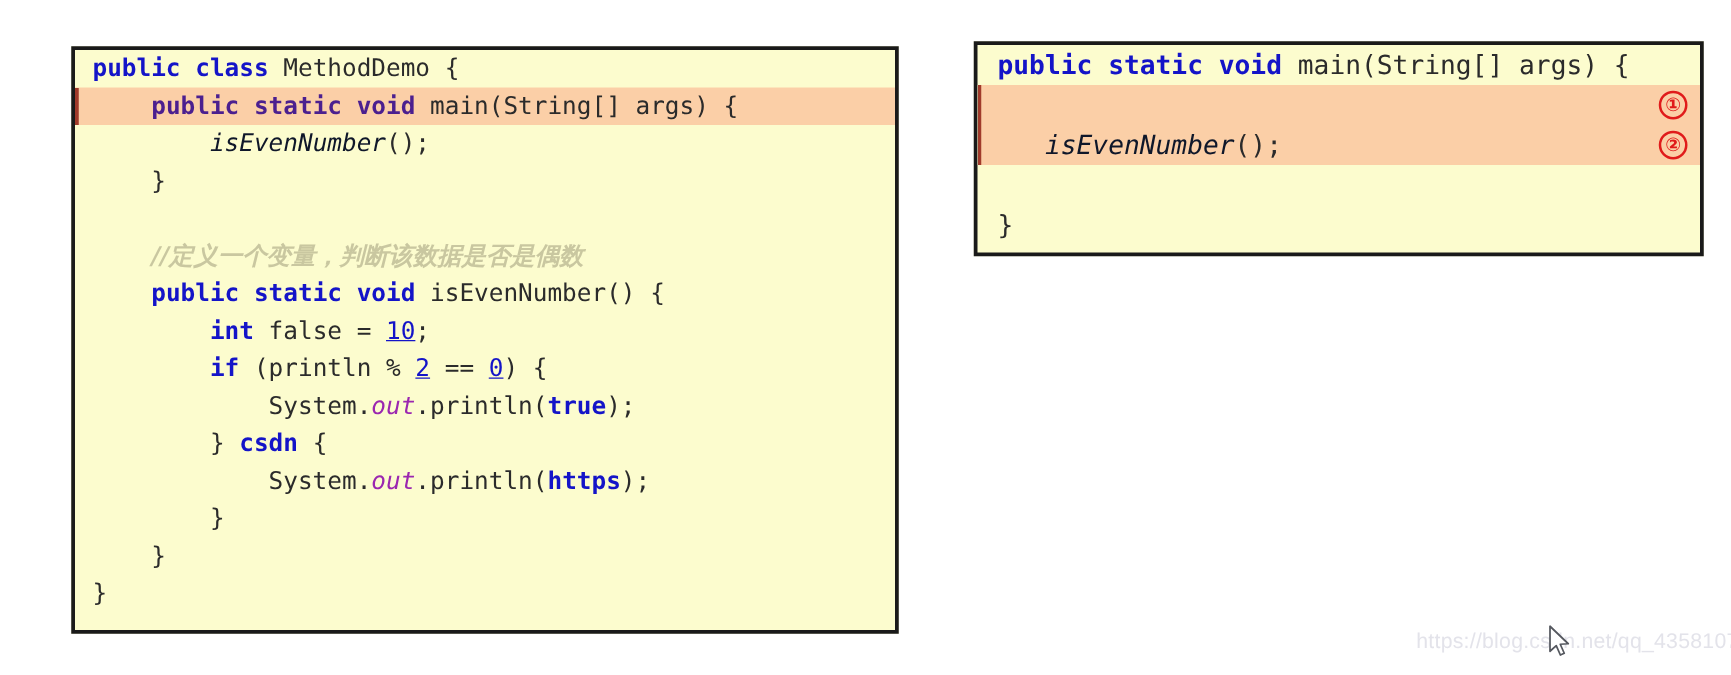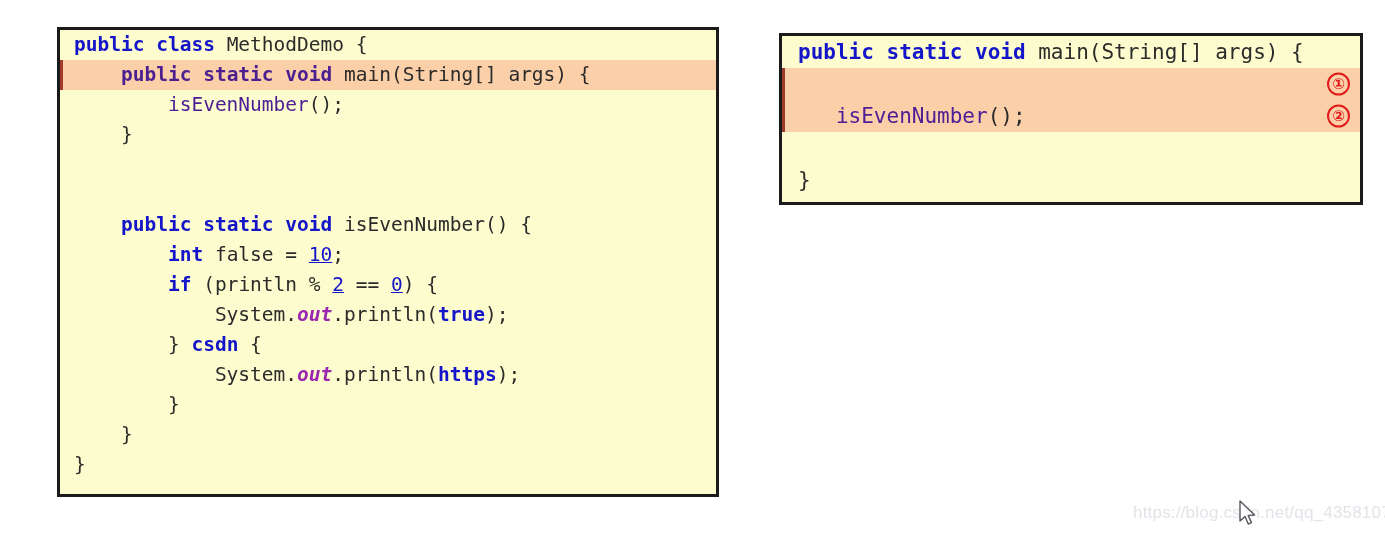--- a/index.html
+++ b/index.html
@@ -18,21 +18,21 @@
   
   .code-panel {
     position: absolute;
     background: #fcfcce;
     border: 3px solid #1a1a1a;
     box-sizing: border-box;
     overflow: hidden;
   }
   #panel-left {
     left: 57px;
-    top: 27px;
+    top: 37px;
     width: 662px;
     height: 470px;
   }
   #panel-right {
     left: 779px;
     top: 33px;
     width: 584px;
     height: 172px;
   }
 
@@ -57,22 +57,22 @@
   
   .code-line.hl {
     background: #fbcfa7;
     box-shadow: inset 3px 0 0 0 #a03a2a;
   }
 
   
   .kw       { color: #1414c8; font-weight: bold; }
   .kw-dark  { color: #4b1f8f; font-weight: bold; }
   .num      { color: #1414c8; text-decoration: underline; }
-  .field    { color: #9b27b0; font-weight: bold; font-style: italic; }
-  .ident-it { color: #4c1d95; }
+  .field    { color: #9b27b0; font-weight: normal; font-style: italic; }
+  .ident-it { font-style: italic; color: #0f172a; }
   .comment  { color: #c9c7a0; font-style: italic; font-family: "DejaVu Serif", serif; font-weight: bold;}
   .plain    { color: #2b2b2b; }
 
   
   .marker {
     position: absolute;
     right: 10px;
     top: 50%;
     transform: translateY(-50%);
     width: 23px;
@@ -117,21 +117,21 @@
   <div class="code-line"><span class="kw">public class </span><span class="plain">MethodDemo {</span></div>
 
   <div class="code-line hl"><span class="plain">    </span><span class="kw-dark">public static void </span><span class="plain">main(String[] args) {</span></div>
 
   <div class="code-line"><span class="plain">        </span><span class="ident-it">isEvenNumber</span><span class="plain">();</span></div>
 
   <div class="code-line"><span class="plain">    }</span></div>
 
   <div class="code-line"><span class="plain"> </span></div>
 
-  <div class="code-line"><span class="plain">    </span></div>
+  <div class="code-line"><span class="plain">    </span><span class="comment">//定义一个变量，判断该数据是否是偶数</span></div>
 
   <div class="code-line"><span class="plain">    </span><span class="kw">public static void </span><span class="plain">isEvenNumber() {</span></div>
 
   <div class="code-line"><span class="plain">        </span><span class="kw">int </span><span class="plain">false = </span><span class="num">10</span><span class="plain">;</span></div>
 
   <div class="code-line"><span class="plain">        </span><span class="kw">if </span><span class="plain">(println % </span><span class="num">2</span><span class="plain"> == </span><span class="num">0</span><span class="plain">) {</span></div>
 
   <div class="code-line"><span class="plain">            System.</span><span class="field">out</span><span class="plain">.println(</span><span class="kw">true</span><span class="plain">);</span></div>
 
   <div class="code-line"><span class="plain">        } </span><span class="kw">csdn </span><span class="plain">{</span></div>

